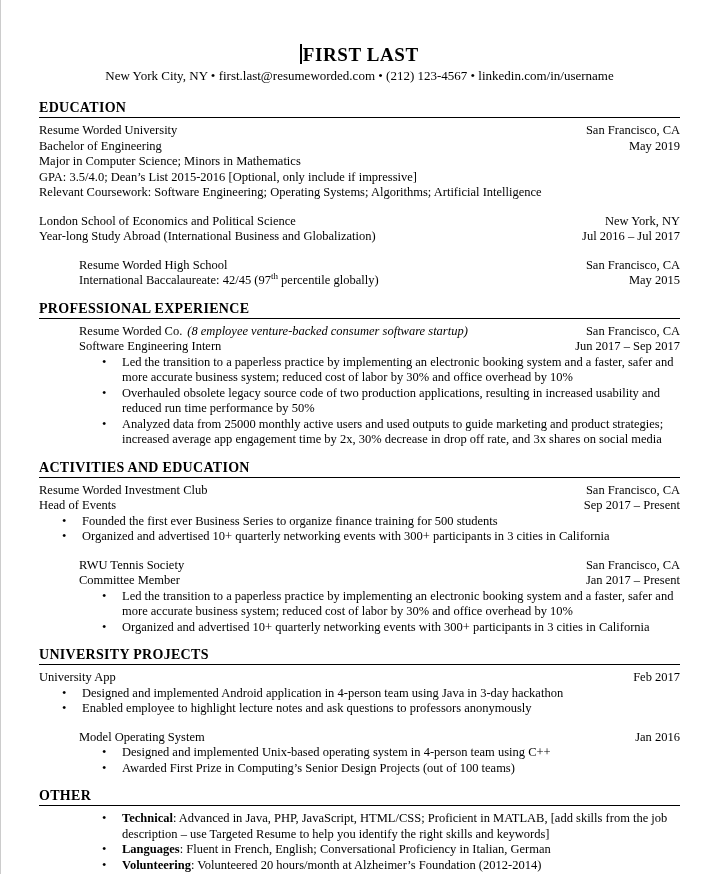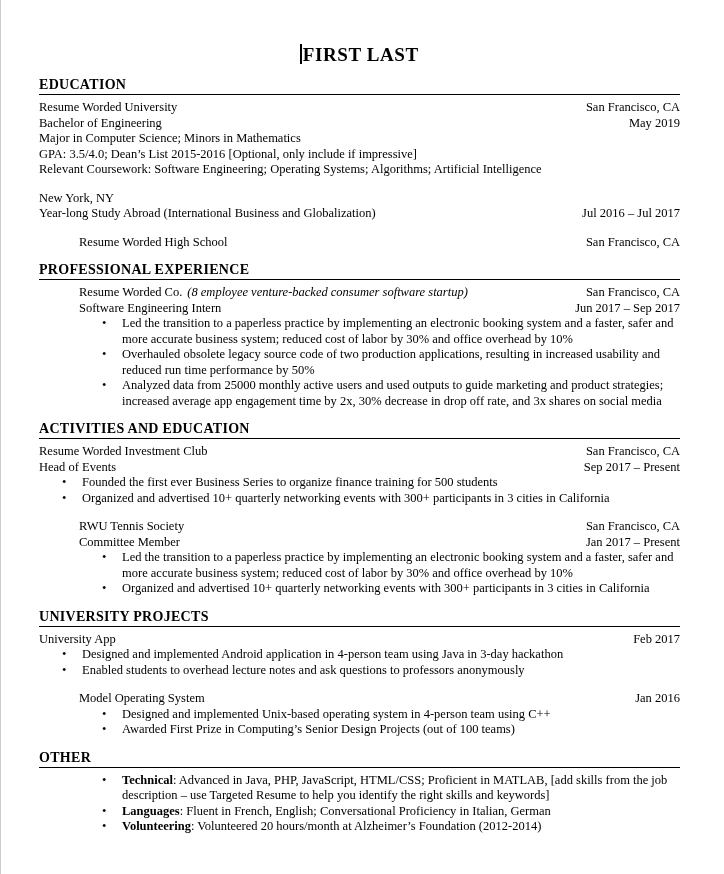--- a/index.html
+++ b/index.html
@@ -64,50 +64,56 @@
   .bullet{display:flex;margin-left:23px;}
   .dot{flex:0 0 20px;width:20px;}
   .btext{flex:1;}
   sup{font-size:9px;line-height:0;}
 </style>
 </head>
 <body>
 
 <div class="page">
   <div class="name"><span class="caret"></span><span>FIRST LAST</span></div>
+  <div class="contact">New York City, NY • first.last@resumeworded.com • (212) 123-4567 • linkedin.com/in/username</div>
   <main>
       <section class="section">
         <div class="sec-title">EDUCATION</div>
         <div class="entry">
           <div class="row">
             <span class="t-left"><b>Resume Worded University</b></span>
             <span class="t-right">San Francisco, CA</span>
           </div>
           <div class="row">
             <span class="t-left">Bachelor of Engineering</span>
             <span class="t-right">May 2019</span>
           </div>
           <div class="detail">Major in Computer Science; Minors in Mathematics</div>
           <div class="detail">GPA: 3.5/4.0; Dean’s List 2015-2016 [Optional, only include if impressive]</div>
           <div class="detail">Relevant Coursework: Software Engineering; Operating Systems; Algorithms; Artificial Intelligence</div>
         </div>
         <div class="entry">
           <div class="row">
+            <span class="t-left"><b>London School of Economics and Political Science</b></span>
             <span class="t-right">New York, NY</span>
           </div>
           <div class="row">
             <span class="t-left">Year-long Study Abroad (International Business and Globalization)</span>
             <span class="t-right">Jul 2016 – Jul 2017</span>
           </div>
         </div>
         <div class="entry">
           <div class="row">
             <span class="t-left"><b>Resume Worded High School</b></span>
             <span class="t-right">San Francisco, CA</span>
           </div>
+          <div class="row">
+            <span class="t-left">International Baccalaureate: 42/45 (97<sup>th</sup> percentile globally)</span>
+            <span class="t-right">May 2015</span>
+          </div>
         </div>
       </section>
       <section class="section">
         <div class="sec-title">PROFESSIONAL EXPERIENCE</div>
         <div class="entry">
           <div class="row">
             <span class="t-left"><b>Resume Worded Co.</b><i class="note">(8 employee venture-backed consumer software startup)</i></span>
             <span class="t-right">San Francisco, CA</span>
           </div>
           <div class="row">
@@ -173,21 +179,21 @@
           <div class="row">
             <span class="t-left"><b>University App</b></span>
             <span class="t-right">Feb 2017</span>
           </div>
           <div class="bullet">
             <span class="dot">•</span>
             <span class="btext">Designed and implemented Android application in 4-person team using Java in 3-day hackathon</span>
           </div>
           <div class="bullet">
             <span class="dot">•</span>
-            <span class="btext">Enabled students to overhead lecture notes and ask questions to professors anonymously</span>
+            <span class="btext">Enabled employee to highlight lecture notes and ask questions to professors anonymously</span>
           </div>
         </div>
         <div class="entry">
           <div class="row">
             <span class="t-left"><b>Model Operating System</b></span>
             <span class="t-right">Jan 2016</span>
           </div>
           <div class="bullet">
             <span class="dot">•</span>
             <span class="btext">Designed and implemented Unix-based operating system in 4-person team using C++</span>

